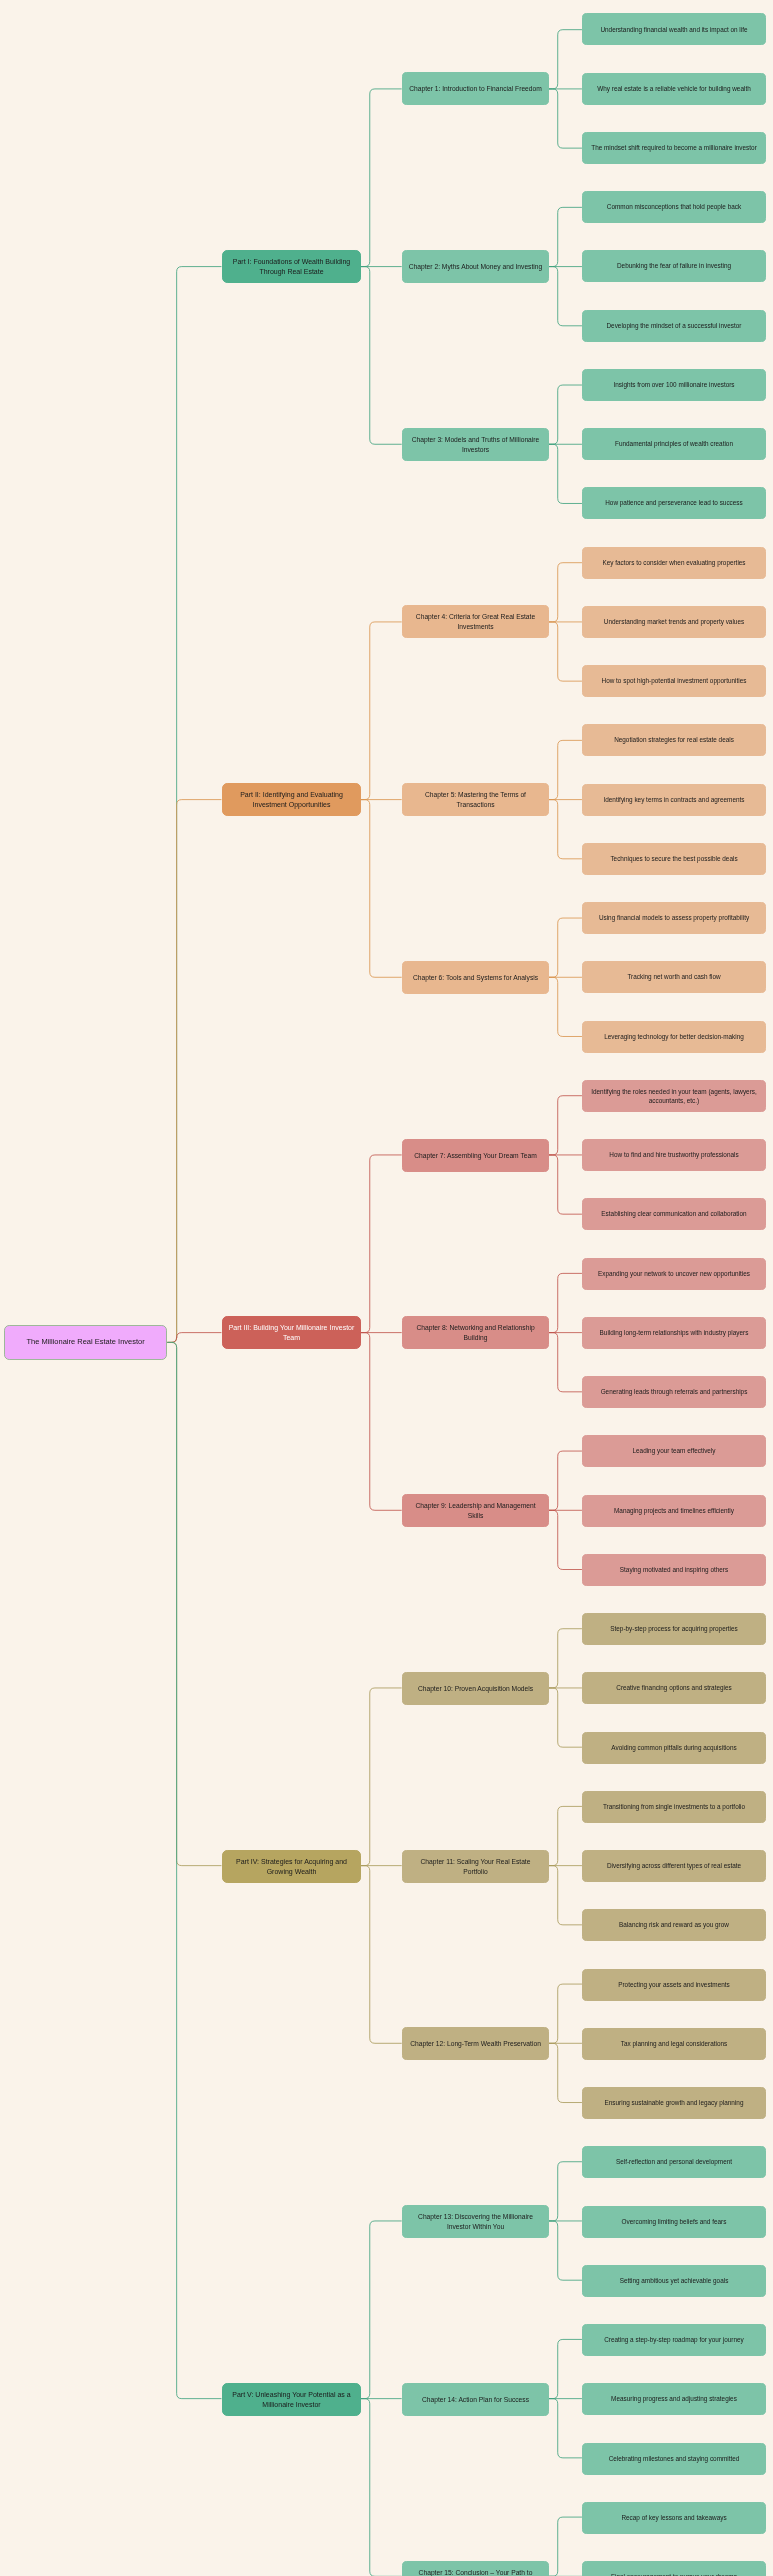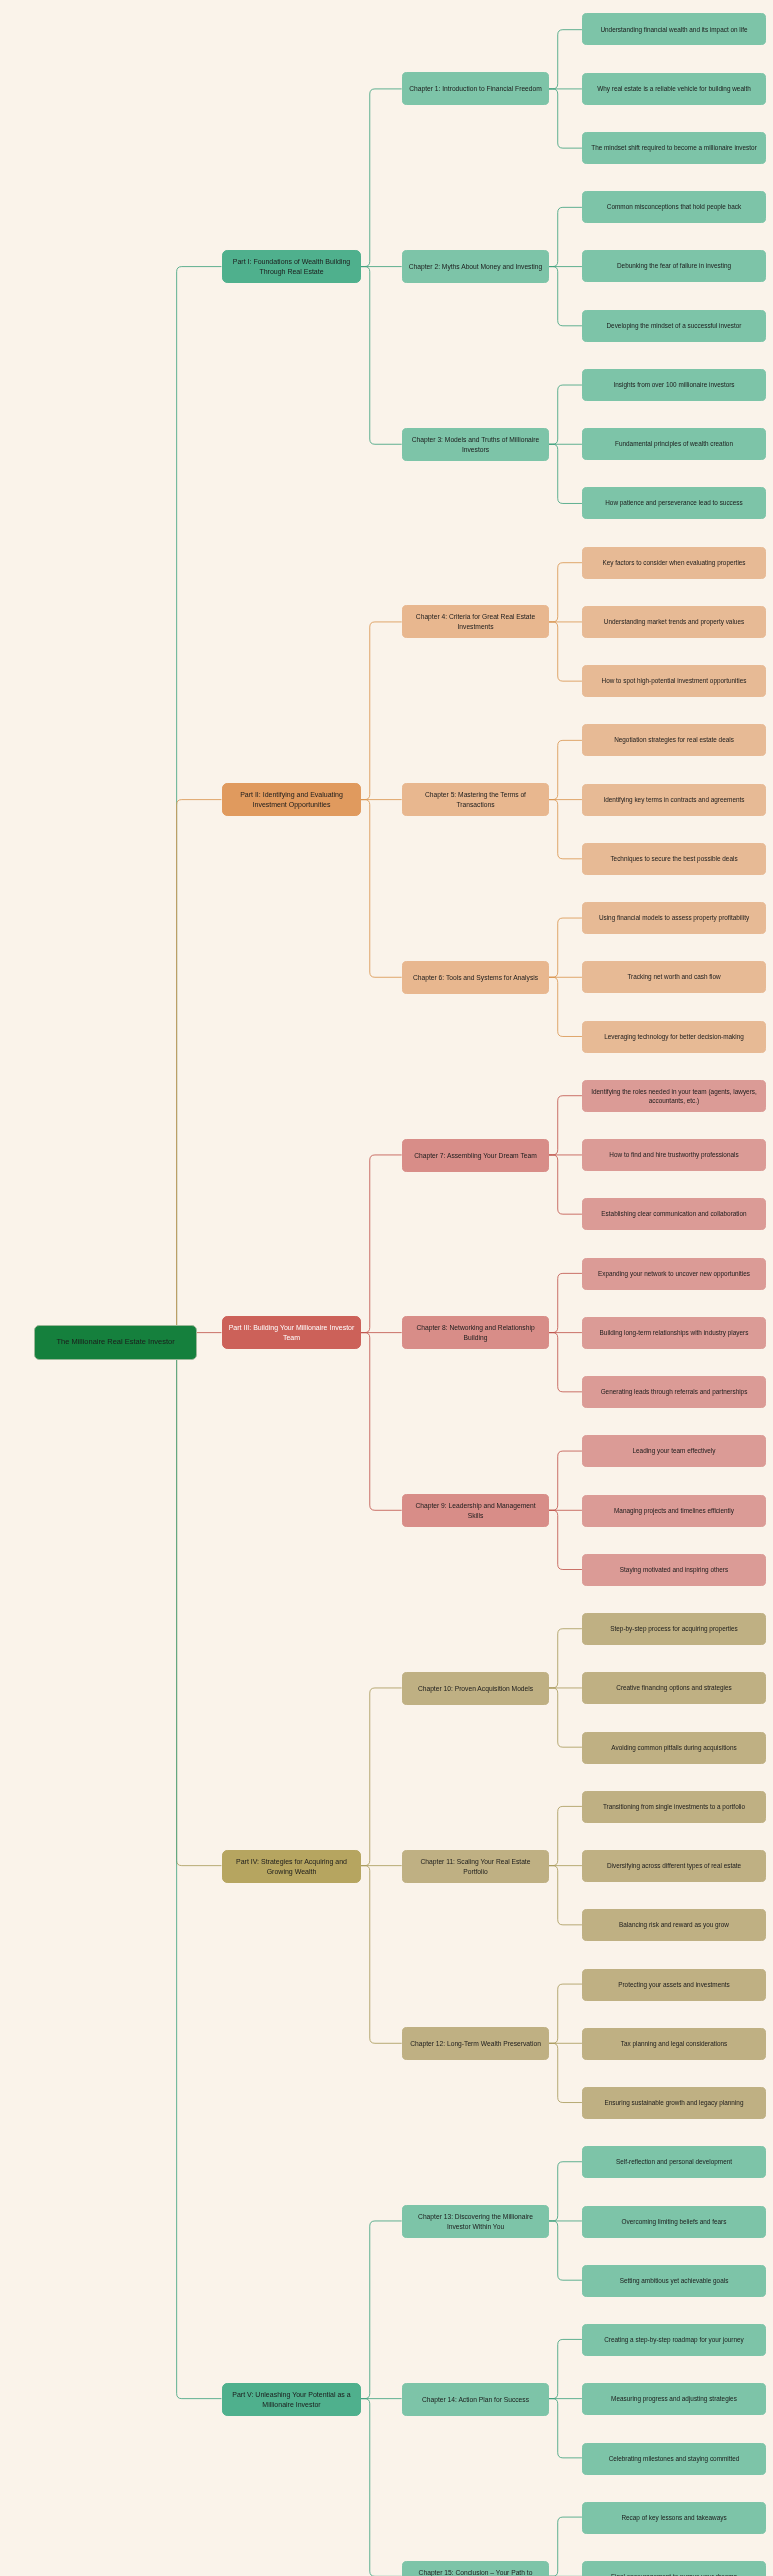--- a/index.html
+++ b/index.html
@@ -290,17 +290,17 @@
     </div>
     <div class="node chapter" style="left: 402px; top: 2383px; width: 147px; height: 33px; background: rgb(125, 196, 168); border: 0.5px solid rgb(125, 196, 168); color: rgb(27, 27, 27);">
       <span>Chapter 14: Action Plan for Success</span>
     </div>
     <div class="node chapter" style="left: 402px; top: 2561px; width: 147px; height: 33px; background: rgb(125, 196, 168); border: 0.5px solid rgb(125, 196, 168); color: rgb(27, 27, 27);">
       <span>Chapter 15: Conclusion – Your Path to Financial Freedom</span>
     </div>
     <div class="node part" style="left: 222px; top: 2383px; width: 139px; height: 33px; background: rgb(79, 176, 141); border: 0.5px solid rgb(79, 176, 141); color: rgb(27, 27, 27);">
       <span>Part V: Unleashing Your Potential as a Millionaire Investor</span>
     </div>
-    <div class="node root" style="left: 4.1px; top: 1325px; width: 163px; height: 35px; background: #15803d; border: 0.5px solid rgb(157, 184, 153); color: rgb(27, 27, 27); margin-left: 30px;">
+    <div class="node root" style="left: 4.1px; top: 1325px; width: 163px; height: 35px; background: #f0abfc; border: 0.5px solid rgb(157, 184, 153); color: rgb(27, 27, 27);">
       <span>The Millionaire Real Estate Investor</span>
     </div>
   </div>
 
 
 </body></html>

